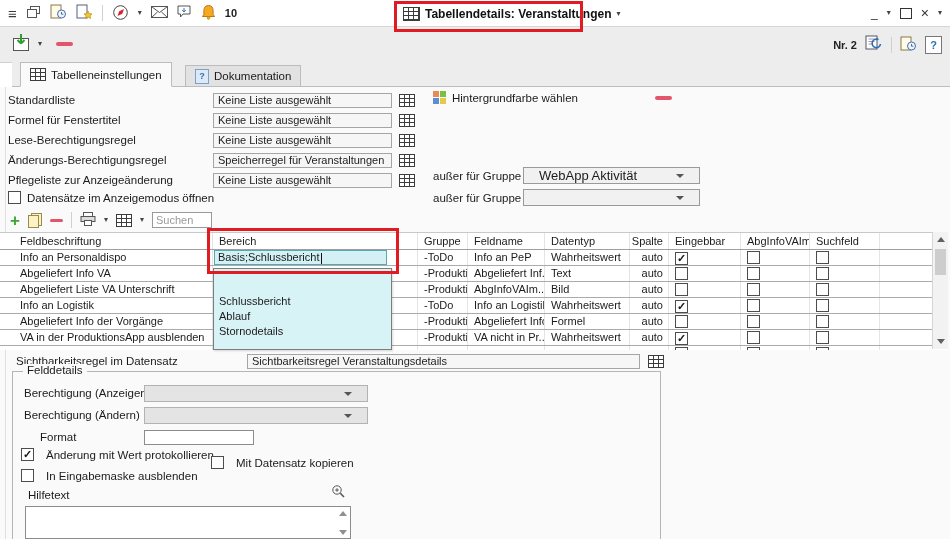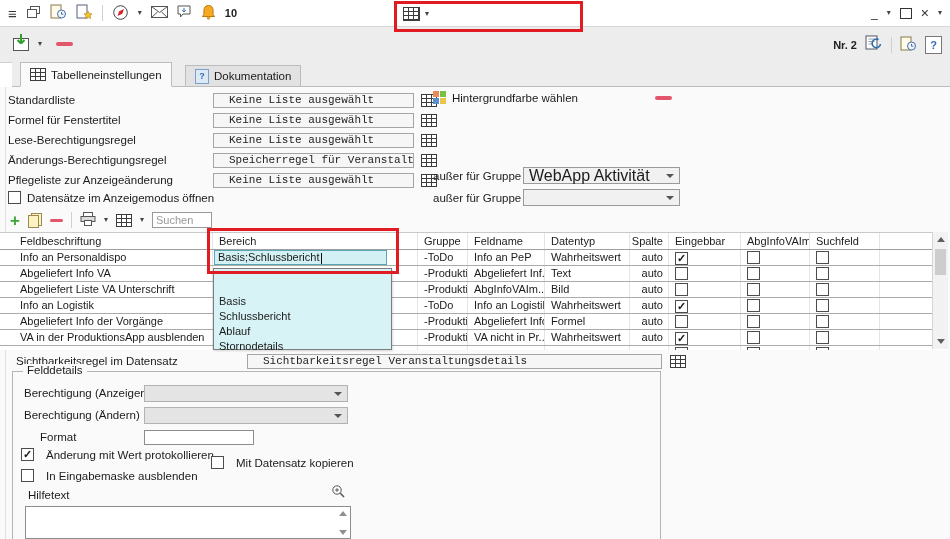--- a/index.html
+++ b/index.html
@@ -31,34 +31,34 @@
   #tabbar{left:12px;top:62px;width:950px;height:24px;background:#ededee;border-bottom:1px solid #bcbcbc;}
   .tab{position:absolute;bottom:-1px;display:flex;align-items:center;gap:5px;padding:0 9px;
        border:1px solid #bcbcbc;font-size:11.5px;}
   .tab.active{left:8px;height:23px;background:#fafafa;border-bottom:1px solid #fafafa;z-index:2;}
   .tab.inactive{left:173px;height:20px;background:#e2e2e2;}
   
   #content{left:0;top:87px;width:950px;height:452px;background:#fafafa;}
   #content .leftedge{left:5px;top:0;width:1px;height:452px;background:#e0e0e0;}
   .lbl{color:#1b1b1b;font-size:11.5px;white-space:nowrap;}
   .field{display:inline-block;background:#f6f6f6;border:1px solid #a5a5a5;height:13px;line-height:13px;
-         padding:0 15px;font-size:11px;color:#222;white-space:nowrap;overflow:hidden;font-family:Liberation Mono, monospace;}
+         padding:0 4px;font-size:11px;color:#222;white-space:nowrap;overflow:hidden;}
   .gridicon{width:14px;height:11px;display:inline-block;background-color:#fff;border:1px solid #3c3c3c;
     background-image:repeating-linear-gradient(to right,transparent 0 4px,#3c3c3c 4px 5px),
                      repeating-linear-gradient(to bottom,transparent 0 3px,#3c3c3c 3px 4px);}
   #form-rows{left:8px;top:3px;}
   .frow{height:20px;display:flex;align-items:center;}
   .frow .lbl{width:205px;}
   .frow .field{width:169px;}
   .frow .gi{margin-left:7px;}
   .cb{width:11px;height:11px;border:1px solid #4c4c4c;background:#fff;display:inline-block;
       font-size:11px;line-height:10px;text-align:center;color:#1b1b1b;}
   .cb.checked::after{content:"✓";font-weight:bold;}
   .select{display:inline-flex;align-items:center;justify-content:space-between;background:#f1f1f1;
-          border:1px solid #9a9a9a;height:15px;padding:0 5px;font-size:16px;}
+          border:1px solid #9a9a9a;height:15px;padding:0 15px;font-size:13px;}
   .scaret{width:0;height:0;border-left:4px solid transparent;border-right:4px solid transparent;
           border-top:4px solid #555;}
   .select.disabled{background:#e4e4e4;border-color:#b2b2b2;}
   
   #tabletools{left:10px;top:123px;height:20px;display:flex;align-items:center;gap:8px;}
   .plus{color:#3fa535;font-size:17px;font-weight:bold;line-height:1;}
   .copyicon{position:relative;width:14px;height:14px;}
   .copyicon div{position:absolute;width:9px;height:11px;background:#fdf2c3;border:1px solid #9a8a50;}
   .copyicon div:first-child{left:3px;top:0;}
   .copyicon div:last-child{left:0;top:2px;}
@@ -140,20 +140,21 @@
           <path d="M7 3v4m0 0L5.2 5.2M7 7l1.8-1.8" stroke="#2e6fb0" fill="none"></path>
         </svg></span>
     <span><svg width="15" height="16">
           <path d="M7.5 1.5c-3 0-4.6 2-4.6 5v4L1.4 12.5h12.2l-1.5-2v-4c0-3-1.6-5-4.6-5z" fill="#f6a821" stroke="#b97a10"></path>
           <circle cx="7.5" cy="14" r="1.4" fill="#f6a821" stroke="#b97a10" stroke-width="0.5"></circle>
         </svg></span>
     <span style="font-weight:bold;color:#222;">10</span>
   </div>
   <div id="title-box" class="abs">
     <span class="gridicon" style="width:15px;height:12px;"></span>
+    <span class="title">Tabellendetails: Veranstaltungen</span>
     <span class="caret">▾</span>
   </div>
   <div class="anno" style="left:394px;top:1px;width:183px;height:25px;"></div>
   <div id="win-controls" class="abs">
     <span class="wc">_</span>
     <span class="caret">▾</span>
     <span class="restore-box"></span>
     <span class="wc" style="font-size:14px;">×</span>
     <span class="caret">▾</span>
   </div>
@@ -389,21 +390,20 @@
         <span class="tri-up"></span>
       </span>
     <div id="vthumb"></div>
     <span class="sbtn" style="bottom:0;">
         <span class="tri-dn"></span>
       </span>
   </div>
 
   <div id="cell-edit" class="abs"><span>Basis;Schlussbericht</span><span class="caretbar"></span></div>
   <div id="dropdown" class="abs">
-      <div class="ddopt">Basis</div>
       <div class="ddopt">Schlussbericht</div>
       <div class="ddopt">Ablauf</div>
       <div class="ddopt">Stornodetails</div>
     </div>
   <div class="anno" style="left:207px;top:141px;width:186px;height:40px;"></div>
 
   <div id="sichtrow" class="abs">
     <span class="lbl">Sichtbarkeitsregel im Datensatz</span>
     <span class="field">Sichtbarkeitsregel Veranstaltungsdetails</span>
     <span class="gridicon" style="margin-left:8px;"></span>

